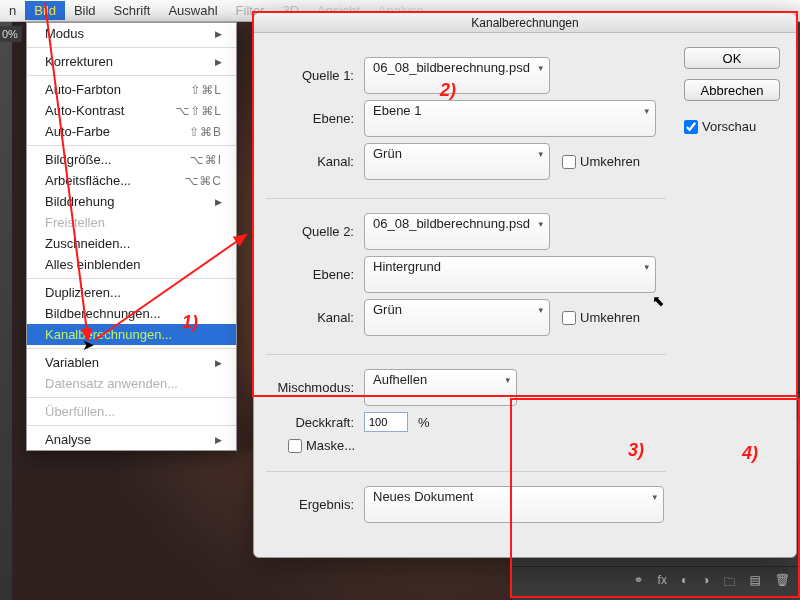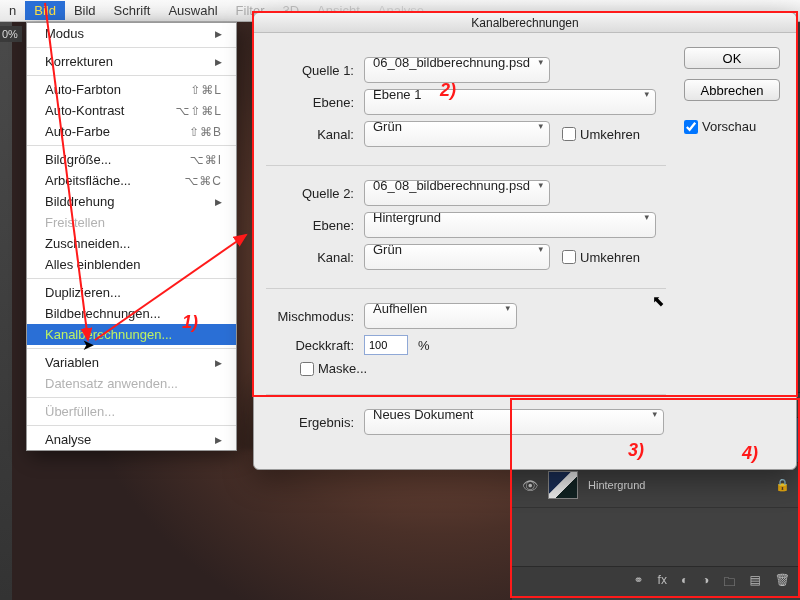--- a/index.html
+++ b/index.html
@@ -70,21 +70,21 @@
   .dlgbody{ padding:10px 12px 16px 12px; }
   .dlgleft{ float:left; width:400px;}
   .dlgright{ float:right; width:100px; padding-top:4px;}
   .clr{clear:both;}
   .group{ border-bottom:1px solid #cfcfcf; padding:8px 0 12px 0;}
   .group.last{border-bottom:none;}
   .line{ display:flex; align-items:center; margin:6px 0;}
   .lbl{ width:98px; text-align:right; padding-right:10px; }
   .select{
     flex:0 0 auto; background:linear-gradient(#fff,#f2f2f2);
-    border:1px solid #a9a9a9; border-radius:4px; height:26px;
+    border:1px solid #a9a9a9; border-radius:4px; height:37px;
     display:flex; align-items:center; justify-content:space-between;
     padding:0 6px 16px 8px; font-size:13px;
   }
   .select .caret{ font-size:9px; color:#555; margin-left:6px; line-height:8px;}
   .select.w1{width:186px;}
   .select.w2{width:292px;}
   .select.w3{width:153px;}
   .select.w4{width:300px;text-align:center;}
   .cb{ display:inline-flex; align-items:center; margin-left:12px; gap:4px;}
   .cb input{width:14px;height:14px;}
@@ -280,21 +280,21 @@
               <span>Aufhellen</span>
               <span class="caret">▾</span>
             </div>
         </div>
         <div class="line">
           <div class="lbl">Deckkraft:</div>
           <input class="txt" value="100" style="">
           <span style="margin-left:10px;">%</span>
         </div>
         <div class="line" style="margin-left:22px;">
-          <label class="cb" style="margin-left:12px">
+          <label class="cb" style="margin-left:0">
               <input type="checkbox" style="">
               <span>Maske...</span>
             </label>
         </div>
       </div>
 
       <div class="group last">
         <div class="line">
           <div class="lbl">Ergebnis:</div>
           <div class="select w4">

